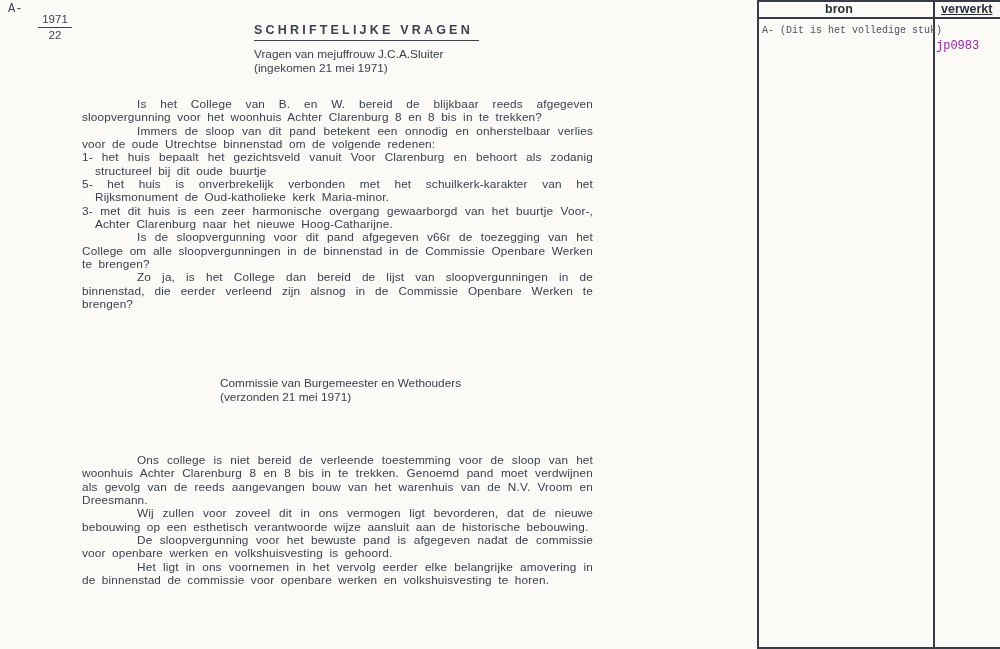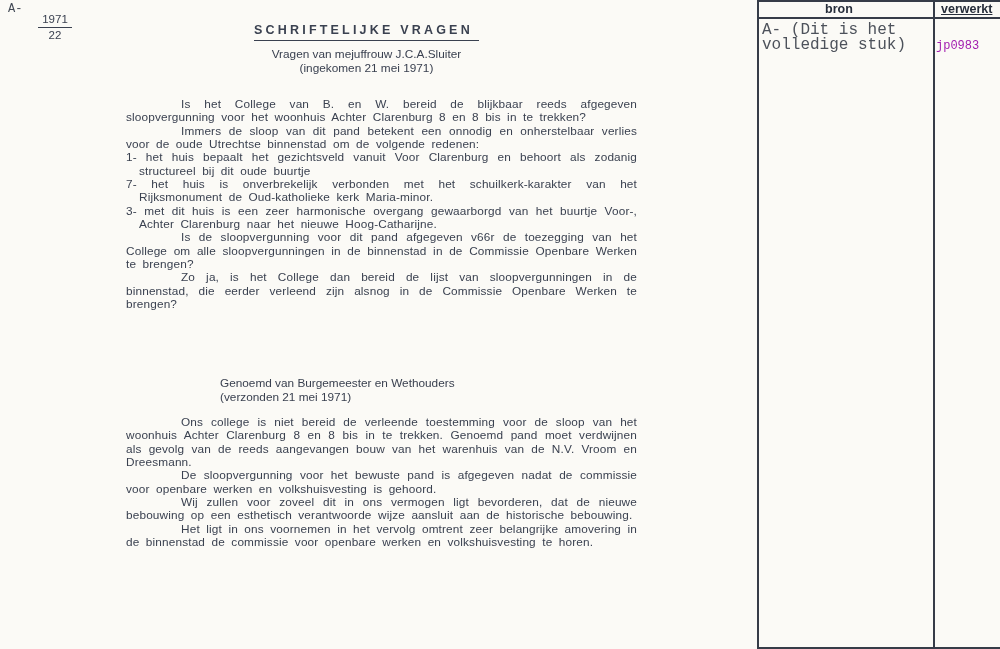--- a/index.html
+++ b/index.html
@@ -47,36 +47,35 @@
     display: inline-block;
     margin: 0;
     font-size: 12.5px;
     font-weight: bold;
     letter-spacing: 3.2px;
     border-bottom: 1.6px solid #3a4150;
     padding-bottom: 3px;
     padding-right: 6px;
     white-space: nowrap;
   }
-  .subtitle { margin-top: 7px; font-size: 11.8px; line-height: 13.5px; text-align: center; }
+  .subtitle { margin-top: 7px; font-size: 11.8px; line-height: 13.5px; }
 
   
   .textcol {
     position: absolute;
     left: 82px;
     width: 511px;
     font-size: 11.8px;
     line-height: 13.35px;
     text-align: justify;
     word-spacing: 3px;
     letter-spacing: 0.15px;
-    margin-left: 44px;
   }
   .q-section { top: 98px; }
-  .a-section { top: 416px; }
+  .a-section { top: 454px; }
   .textcol p { margin: 0; text-indent: 55px; }
   .textcol ul { margin: 0; padding: 0; list-style: none; }
   .textcol li { padding-left: 13px; text-indent: -13px; }
 
   .answer-heading {
     position: absolute;
     left: 220px; top: 377px;
     font-size: 11.8px;
     line-height: 13.8px;
   }
@@ -110,21 +109,21 @@
     text-align: center;
   }
   .registry .head-verwerkt {
     position: absolute; left: 182px; top: 0; text-decoration: underline;
   }
   .registry .bron-note {
     position: absolute;
     left: 3px; top: 21px;
     width: 192px;
     font-family: "Liberation Mono", monospace;
-    font-size: 16px;
+    font-size: 10px;
     line-height: 15px;
     color: #4d525b;
     overflow: visible;
   }
   .registry .verwerkt-code {
     position: absolute;
     left: 177px; top: 37px;
     font-family: "Liberation Mono", monospace;
     font-size: 12px;
     color: #a21caf;
@@ -148,37 +147,37 @@
       <div>Vragen van mejuffrouw J.C.A.Sluiter</div>
       <div>(ingekomen 21 mei 1971)</div>
     </div>
   </div>
 
   <div class="textcol q-section">
     <p>Is het College van B. en W. bereid de blijkbaar reeds afgegeven sloopvergunning voor het woonhuis Achter Clarenburg 8 en 8 bis in te trekken?</p>
     <p>Immers de sloop van dit pand betekent een onnodig en onherstelbaar verlies voor de oude Utrechtse binnenstad om de volgende redenen:</p>
     <ul>
       <li>1- het huis bepaalt het gezichtsveld vanuit Voor Clarenburg en behoort als zodanig structureel bij dit oude buurtje</li>
-      <li>7- het huis is onverbrekelijk verbonden met het schuilkerk-karakter van het Rijksmonument de Oud-katholieke kerk Maria-minor.</li>
+      <li>5- het huis is onverbrekelijk verbonden met het schuilkerk-karakter van het Rijksmonument de Oud-katholieke kerk Maria-minor.</li>
       <li>3- met dit huis is een zeer harmonische overgang gewaarborgd van het buurtje Voor-, Achter Clarenburg naar het nieuwe Hoog-Catharijne.</li>
     </ul>
     <p>Is de sloopvergunning voor dit pand afgegeven v66r de toezegging van het College om alle sloopvergunningen in de binnenstad in de Commissie Openbare Werken te brengen?</p>
     <p>Zo ja, is het College dan bereid de lijst van sloopvergunningen in de binnenstad, die eerder verleend zijn alsnog in de Commissie Openbare Werken te brengen?</p>
   </div>
 
   <div class="answer-heading">
-    <div>Genoemd van Burgemeester en Wethouders</div>
+    <div>Commissie van Burgemeester en Wethouders</div>
     <div>(verzonden 21 mei 1971)</div>
   </div>
 
   <div class="textcol a-section">
     <p>Ons college is niet bereid de verleende toestemming voor de sloop van het woonhuis Achter Clarenburg 8 en 8 bis in te trekken. Genoemd pand moet verdwijnen als gevolg van de reeds aangevangen bouw van het warenhuis van de N.V. Vroom en Dreesmann.</p>
+    <p>Wij zullen voor zoveel dit in ons vermogen ligt bevorderen, dat de nieuwe bebouwing op een esthetisch verantwoorde wijze aansluit aan de historische bebouwing.</p>
     <p>De sloopvergunning voor het bewuste pand is afgegeven nadat de commissie voor openbare werken en volkshuisvesting is gehoord.</p>
-    <p>Wij zullen voor zoveel dit in ons vermogen ligt bevorderen, dat de nieuwe bebouwing op een esthetisch verantwoorde wijze aansluit aan de historische bebouwing.</p>
-    <p>Het ligt in ons voornemen in het vervolg omtrent zeer belangrijke amovering in de binnenstad de commissie voor openbare werken en volkshuisvesting te horen.</p>
+    <p>Het ligt in ons voornemen in het vervolg eerder elke belangrijke amovering in de binnenstad de commissie voor openbare werken en volkshuisvesting te horen.</p>
   </div>
 
   <div class="registry">
     <div class="col-divider"></div>
     <div class="head-row">
       <span class="head-bron">bron</span>
       <span class="head-verwerkt">verwerkt</span>
     </div>
     <div class="bron-note">A- (Dit is het volledige stuk)</div>
     <div class="verwerkt-code">jp0983</div>

